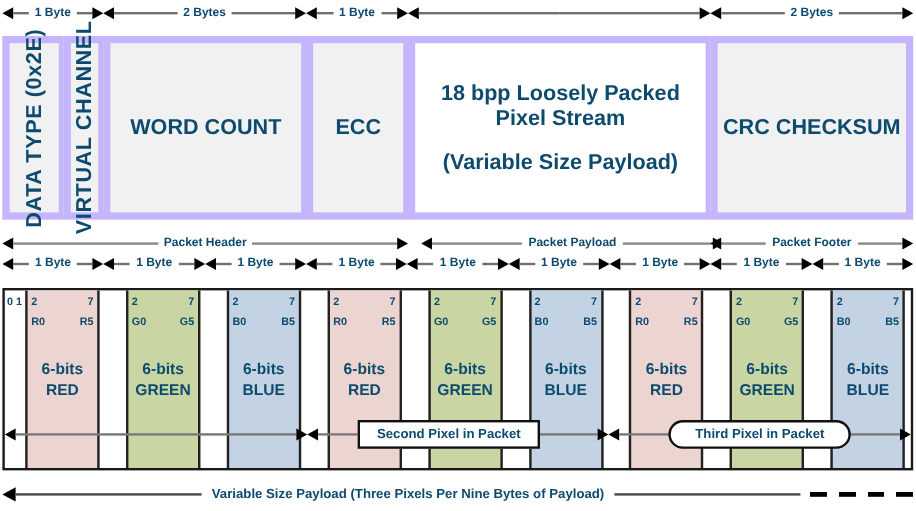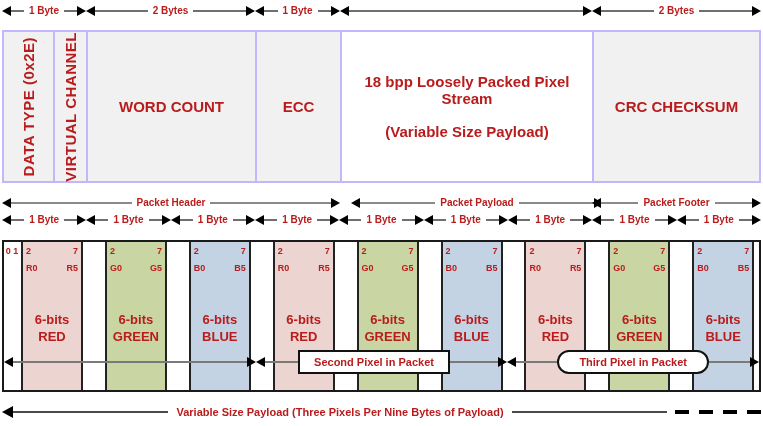--- a/index.html
+++ b/index.html
@@ -1,39 +1,39 @@
 <!DOCTYPE html>
 <html><head>
 <meta charset="utf-8">
 <style>
   html,body{margin:0;padding:0;background:#fff;}
   .canvas{
     position:relative;width:763px;height:426px;background:#ffffff;
-    font-family:"Liberation Sans",sans-serif;color:#b91c1c;overflow:hidden;
+    font-family:"Liberation Sans",sans-serif;color:#0c4a6e;overflow:hidden;
   }
   
   .arrow-seg{position:absolute;height:12px;display:flex;align-items:center;}
   .hl{flex:0 0 auto;width:0;height:0;border-top:5px solid transparent;border-bottom:5px solid transparent;border-right:9px solid #000;}
   .hr{flex:0 0 auto;width:0;height:0;border-top:5px solid transparent;border-bottom:5px solid transparent;border-left:9px solid #000;}
   .aline{flex:1 1 auto;height:0;border-top:2px solid #6f6f6f;min-width:3px;}
   .alabel{font-size:10px;font-weight:bold;line-height:12px;padding:0 5px;white-space:nowrap;}
   
-  .field{position:absolute;top:30px;height:153px;border:2px solid #c4b5fd;box-sizing:border-box;
+  .field{position:absolute;top:30px;height:153px;border:6px solid #c4b5fd;box-sizing:border-box;
          display:flex;align-items:center;justify-content:center;text-align:center;
-         font-weight:bold;font-size:15px;}
+         font-weight:bold;font-size:18px;}
   .field .vtxt{writing-mode:vertical-rl;transform:rotate(180deg);letter-spacing:.5px;white-space:nowrap;}
   .payload-line2{margin-top:16px;}
   
   .pxbox{position:absolute;left:2px;top:240px;width:759px;height:152px;border:2px solid #1a1a1a;box-sizing:border-box;background:#fff;}
   .strip{position:absolute;top:0;bottom:0;border-left:2px solid #222;border-right:2px solid #222;box-sizing:border-box;}
   .bit-l{position:absolute;left:3px;top:4px;font-size:9px;font-weight:bold;}
   .bit-r{position:absolute;right:3px;top:4px;font-size:9px;font-weight:bold;}
   .ch-l{position:absolute;left:3px;top:21px;font-size:9px;font-weight:bold;}
   .ch-r{position:absolute;right:3px;top:21px;font-size:9px;font-weight:bold;}
-  .byte-main{position:absolute;left:0;right:0;top:58px;text-align:center;font-weight:bold;font-size:13px;line-height:1.3;margin-top:12px;}
+  .byte-main{position:absolute;left:0;right:0;top:58px;text-align:center;font-weight:bold;font-size:13px;line-height:1.3;}
   .lead{position:absolute;left:0;top:4px;width:16px;text-align:center;font-size:9px;font-weight:bold;white-space:nowrap;}
   .pxlabel{position:absolute;top:108px;height:24px;background:#fff;border:2px solid #111;box-sizing:border-box;
            display:flex;align-items:center;justify-content:center;font-size:11px;font-weight:bold;z-index:3;white-space:nowrap;}
   
   .caption-row{position:absolute;left:2px;top:402px;width:759px;height:20px;display:flex;align-items:center;}
   .cap-head{flex:0 0 auto;width:0;height:0;border-top:6px solid transparent;border-bottom:6px solid transparent;border-right:11px solid #000;}
   .cap-line{flex:1 1 auto;height:0;border-top:2px solid #4a4a4a;}
   .cap-label{flex:0 0 auto;font-size:11px;font-weight:bold;padding:0 8px;white-space:nowrap;}
   .dashes{flex:0 0 86px;height:4px;margin-left:8px;background:repeating-linear-gradient(90deg,#000 0 14px,transparent 14px 24px);}
 </style>

